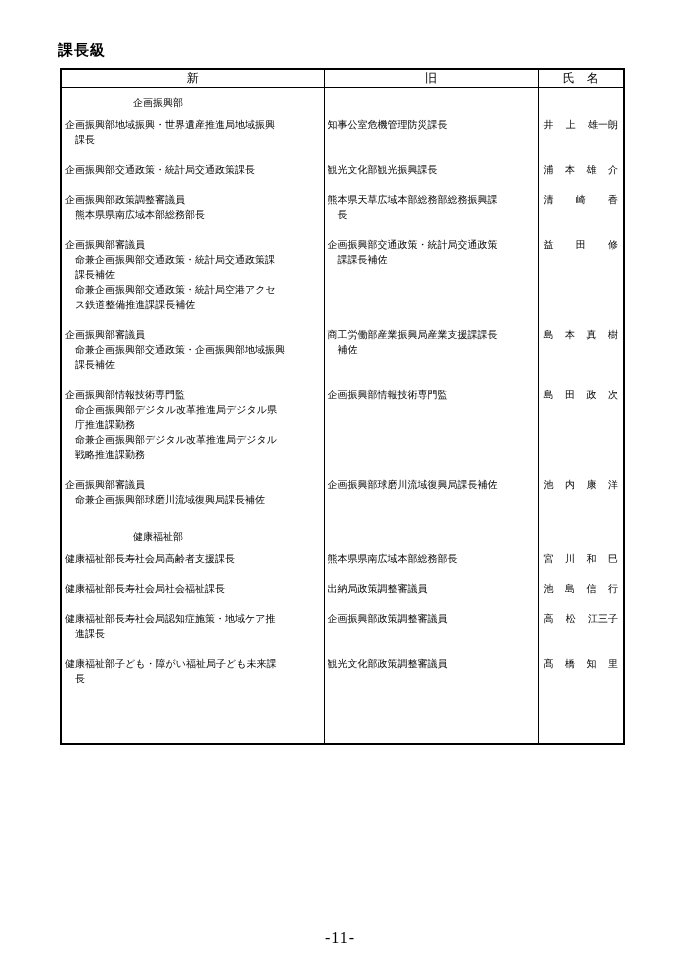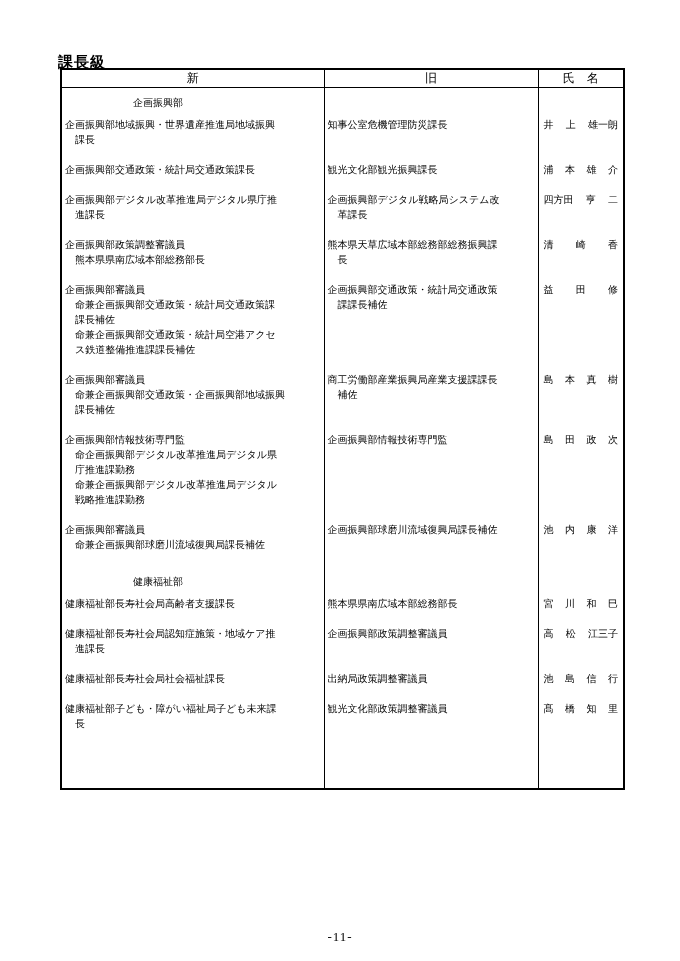--- a/index.html
+++ b/index.html
@@ -17,21 +17,20 @@
     overflow: hidden;
   }
   .title {
     position: absolute;
     left: 58px;
     top: 41px;
     font-size: 15px;
     font-weight: bold;
     letter-spacing: 1px;
     font-family: Liberation Sans, sans-serif;
-    margin-top: 12px;
   }
   table.grid {
     position: absolute;
     left: 60px;
     top: 68px;
     width: 563px;
     border-collapse: collapse;
     table-layout: fixed;
     border: 2px solid #000;
   }
@@ -73,21 +72,21 @@
   tr.filler-row td {
     height: 42px;
     padding: 0;
   }
   .footer {
     position: absolute;
     left: 0;
     top: 929px;
     width: 680px;
     text-align: center;
-    font-size: 13px;
+    font-size: 16px;
     letter-spacing: 1px;
   }
 </style>
 </head>
 <body>
 
 <div class="page">
   <div class="title">課長級</div>
 
   <table class="grid">
@@ -138,37 +137,20 @@
             <div class="name">
               <span>浦</span>
               <span>本</span>
               <span>雄</span>
               <span>介</span>
             </div>
           </td>
         </tr>
         <tr>
           <td>
-            <div class="line">企画振興部デジタル改革推進局デジタル県庁推</div>
-            <div class="line ind">進課長</div>
-          </td>
-          <td>
-            <div class="line">企画振興部デジタル戦略局システム改</div>
-            <div class="line ind">革課長</div>
-          </td>
-          <td>
-            <div class="name">
-              <span>四方田</span>
-              <span>亨</span>
-              <span>二</span>
-            </div>
-          </td>
-        </tr>
-        <tr>
-          <td>
             <div class="line">企画振興部政策調整審議員</div>
             <div class="line ind">熊本県県南広域本部総務部長</div>
           </td>
           <td>
             <div class="line">熊本県天草広域本部総務部総務振興課</div>
             <div class="line ind">長</div>
           </td>
           <td>
             <div class="name">
               <span>清</span>
@@ -271,47 +253,47 @@
             <div class="name">
               <span>宮</span>
               <span>川</span>
               <span>和</span>
               <span>巳</span>
             </div>
           </td>
         </tr>
         <tr>
           <td>
-            <div class="line">健康福祉部長寿社会局認知症施策・地域ケア推</div>
-            <div class="line ind">進課長</div>
-          </td>
-          <td>
-            <div class="line">企画振興部政策調整審議員</div>
-          </td>
-          <td>
-            <div class="name">
-              <span>高</span>
-              <span>松</span>
-              <span>江三子</span>
-            </div>
-          </td>
-        </tr>
-        <tr>
-          <td>
             <div class="line">健康福祉部長寿社会局社会福祉課長</div>
           </td>
           <td>
             <div class="line">出納局政策調整審議員</div>
           </td>
           <td>
             <div class="name">
               <span>池</span>
               <span>島</span>
               <span>信</span>
               <span>行</span>
+            </div>
+          </td>
+        </tr>
+        <tr>
+          <td>
+            <div class="line">健康福祉部長寿社会局認知症施策・地域ケア推</div>
+            <div class="line ind">進課長</div>
+          </td>
+          <td>
+            <div class="line">企画振興部政策調整審議員</div>
+          </td>
+          <td>
+            <div class="name">
+              <span>高</span>
+              <span>松</span>
+              <span>江三子</span>
             </div>
           </td>
         </tr>
         <tr>
           <td>
             <div class="line">健康福祉部子ども・障がい福祉局子ども未来課</div>
             <div class="line ind">長</div>
           </td>
           <td>
             <div class="line">観光文化部政策調整審議員</div>

